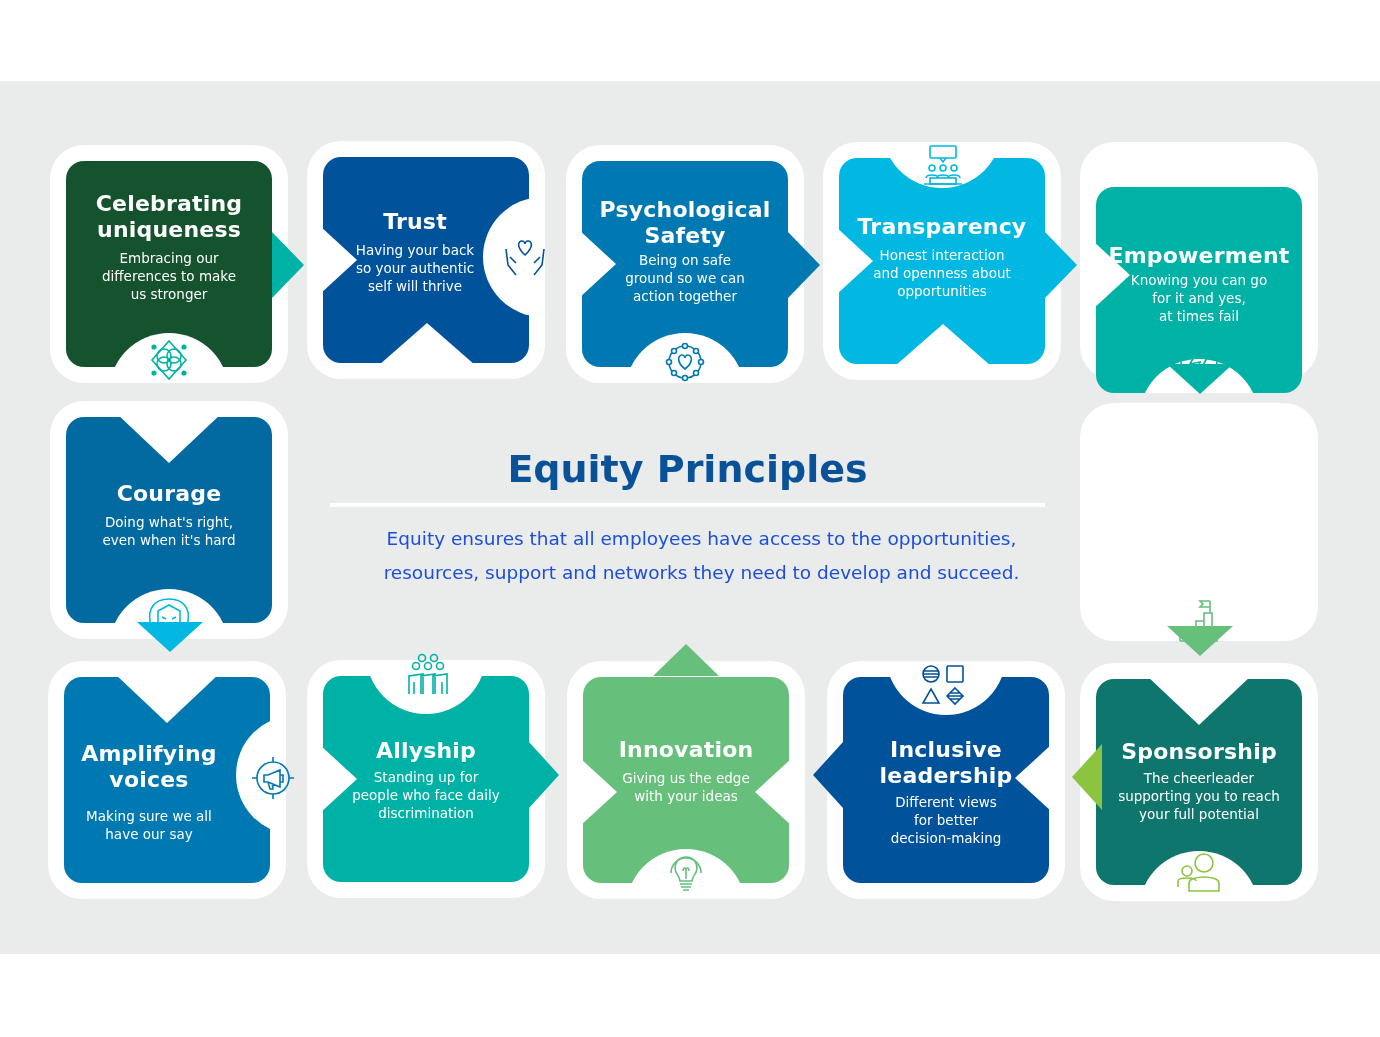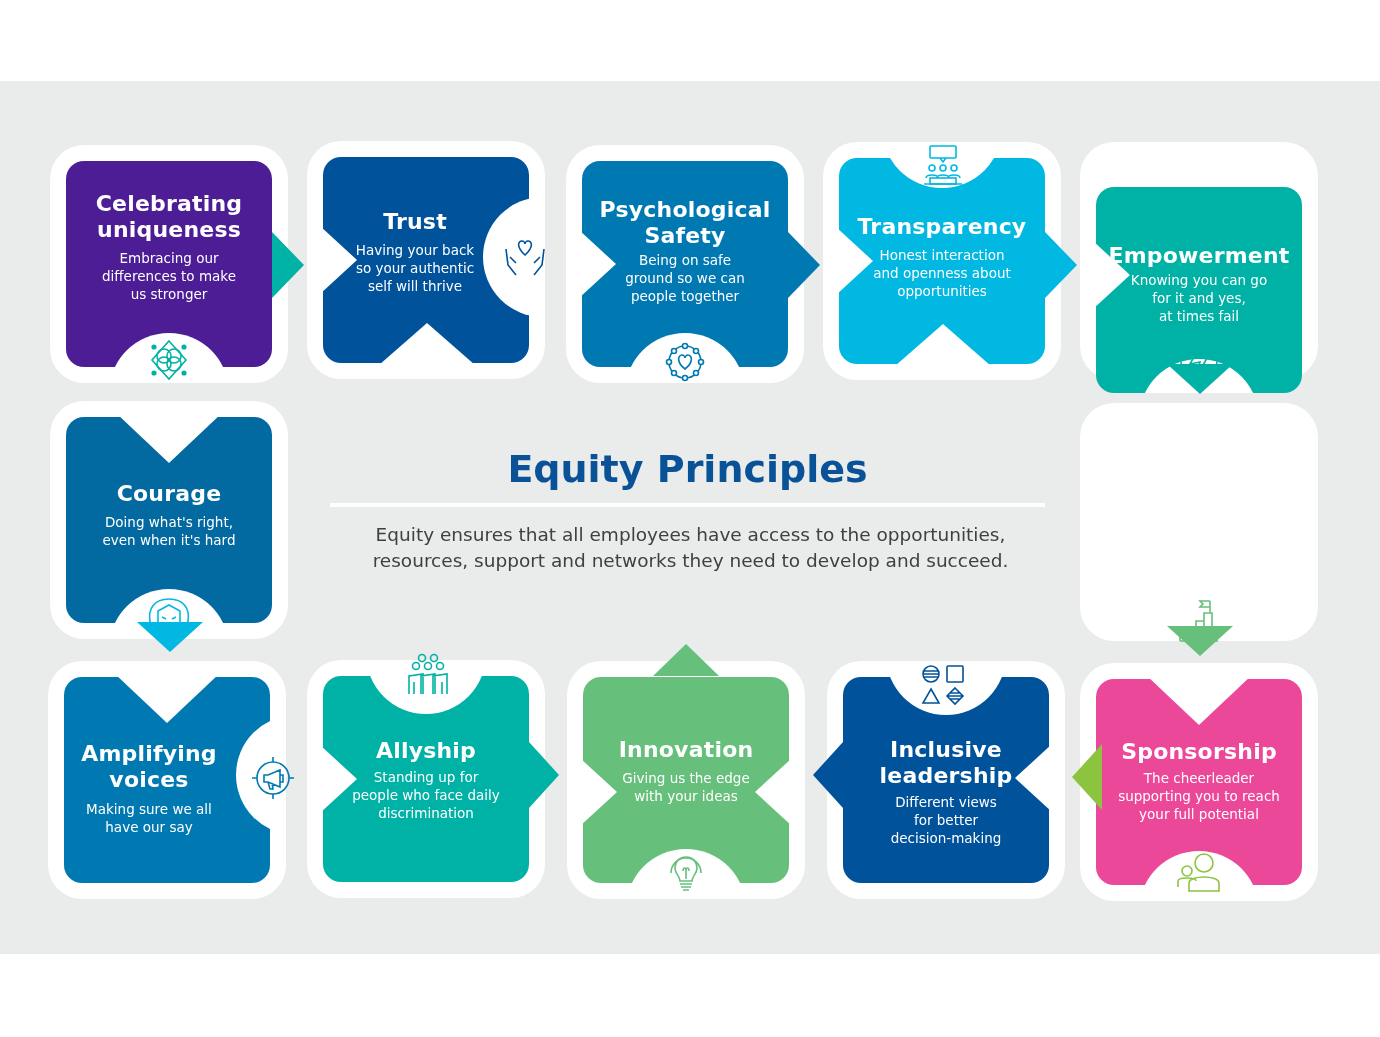--- a/index.html
+++ b/index.html
@@ -8,29 +8,29 @@
   .tile-wrap{position:absolute;width:238px;height:238px;background:#ffffff;border-radius:34px;}
   .tile{position:absolute;left:16px;top:16px;width:206px;height:206px;border-radius:18px;overflow:hidden;}
   .tile-text{position:absolute;left:0;right:0;text-align:center;color:#ffffff;}
   .tile-title{font-weight:bold;font-size:22px;line-height:26px;display:block;letter-spacing:0.2px;}
   .tile-desc{font-size:13.5px;line-height:18px;display:block;margin-top:6px;white-space:pre-line;}
   .notch-white{position:absolute;background:#ffffff;}
   .icon{position:absolute;width:46px;height:46px;}
   .chev{position:absolute;width:0;height:0;}
   .center-title{position:absolute;left:330px;top:444px;width:715px;text-align:center;color:#0a5298;font-weight:bold;font-size:38px;line-height:50px;}
   .center-rule{position:absolute;left:330px;top:503px;width:715px;height:4px;background:#ffffff;}
-  .center-desc{position:absolute;left:333px;top:522px;width:715px;text-align:center;color:#404040;font-size:18.5px;line-height:26px;white-space:pre-line;}
+  .center-desc{position:absolute;left:344px;top:522px;width:715px;text-align:center;color:#1d4ed8;font-size:18.5px;line-height:34px;white-space:pre-line;}
 </style>
 </head>
 <body>
 
 <div class="panel"></div>
 
 <div class="tile-wrap" style="left:50px;top:145px;">
-  <div class="tile" style="background:#4c1d95;">
+  <div class="tile" style="background:#14532d;">
     <div class="notch-white" style="left:43px;top:172px;width:120px;height:120px;border-radius:50%;"></div>
     <div class="tile-text" style="top:30px;">
       <span class="tile-title" style="white-space:pre-line;">Celebrating
 uniqueness</span>
       <span class="tile-desc">Embracing our
 differences to make
 us stronger</span>
     </div>
   </div>
   <svg class="icon" style="left:96px;top:192px;" viewBox="0 0 46 46" fill="none" stroke="#00b2a5" stroke-width="1.6">
@@ -68,21 +68,21 @@
 
 <div class="tile-wrap" style="left:566px;top:145px;">
   <div class="tile" style="background:#0079b3;">
     <div class="notch-white" style="left:-2px;top:70px;width:0;height:0;border-top:33px solid transparent;border-bottom:33px solid transparent;border-left:36px solid #ffffff;background:transparent;"></div>
     <div class="notch-white" style="left:43px;top:172px;width:120px;height:120px;border-radius:50%;"></div>
     <div class="tile-text" style="top:36px;">
       <span class="tile-title" style="white-space:pre-line;">Psychological
 Safety</span>
       <span class="tile-desc" style="margin-top:2px;">Being on safe
 ground so we can
-people together</span>
+action together</span>
     </div>
   </div>
   <svg class="icon" style="left:96px;top:194px;" viewBox="0 0 46 46" fill="none" stroke="#0079b3" stroke-width="1.6">
     <circle cx="23" cy="23" r="16"></circle>
     <path d="M23 30 C14 23 16 16 20 16 C22 16 23 18 23 19 C23 18 24 16 26 16 C30 16 32 23 23 30 Z"></path>
     <circle cx="23" cy="7" r="2.5" fill="#fff"></circle>
       <circle cx="23" cy="39" r="2.5" fill="#fff"></circle>
       <circle cx="7" cy="23" r="2.5" fill="#fff"></circle>
       <circle cx="39" cy="23" r="2.5" fill="#fff"></circle>
     <circle cx="12" cy="12" r="2.5" fill="#fff"></circle>
@@ -167,21 +167,21 @@
 <div class="center-desc">Equity ensures that all employees have access to the opportunities,
 resources, support and networks they need to develop and succeed.</div>
 
 <div class="tile-wrap" style="left:48px;top:661px;">
   <div class="tile" style="background:#0079b3;">
     <div class="notch-white" style="left:50px;top:-4px;width:0;height:0;border-left:53px solid transparent;border-right:53px solid transparent;border-top:50px solid #ffffff;background:transparent;"></div>
     <div class="notch-white" style="left:172px;top:38px;width:120px;height:120px;border-radius:50%;"></div>
     <div class="tile-text" style="top:64px;left:0;right:36px;">
       <span class="tile-title" style="white-space:pre-line;">Amplifying
 voices</span>
-      <span class="tile-desc" style="margin-top:7px;">Making sure we all
+      <span class="tile-desc" style="margin-top:14px;">Making sure we all
 have our say</span>
     </div>
   </div>
   <svg class="icon" style="left:202px;top:94px;" viewBox="0 0 46 46" fill="none" stroke="#0079b3" stroke-width="1.6">
     <circle cx="23" cy="23" r="16"></circle>
       <path d="M23 2 L23 7 M23 39 L23 44 M2 23 L7 23 M39 23 L44 23"></path>
     <path d="M14 20 L14 27 L18 27 L30 32 L30 15 L18 20 Z M18 27 L20 34 L23 34 L22 28 M30 20 L33 20 L33 27 L30 27"></path>
   </svg>
 </div>
 
@@ -242,21 +242,21 @@
     <circle cx="11" cy="11" r="8"></circle>
       <path d="M3 8 L19 8 M3 11 L19 11 M3 14 L19 14"></path>
     <rect x="27" y="3" width="16" height="16" rx="1"></rect>
     <path d="M11 26 L19 40 L3 40 Z"></path>
     <path d="M35 25 L43 33 L35 41 L27 33 Z M30 30 L40 30 M28 33 L42 33 M30 36 L40 36"></path>
   </svg>
 </div>
 <div class="chev" style="left:813px;top:742px;border-top:33px solid transparent;border-bottom:33px solid transparent;border-right:30px solid #00529b;"></div>
 
 <div class="tile-wrap" style="left:1080px;top:663px;">
-  <div class="tile" style="background:#ec4899;">
+  <div class="tile" style="background:#0f766e;">
     <div class="notch-white" style="left:50px;top:-4px;width:0;height:0;border-left:53px solid transparent;border-right:53px solid transparent;border-top:50px solid #ffffff;background:transparent;"></div>
     <div class="notch-white" style="left:43px;top:172px;width:120px;height:120px;border-radius:50%;"></div>
     <div class="tile-text" style="top:60px;">
       <span class="tile-title">Sponsorship</span>
       <span class="tile-desc" style="margin-top:4px;">The cheerleader
 supporting you to reach
 your full potential</span>
     </div>
   </div>
   <svg class="icon" style="left:96px;top:186px;" viewBox="0 0 46 46" fill="none" stroke="#8cc43f" stroke-width="1.6">

